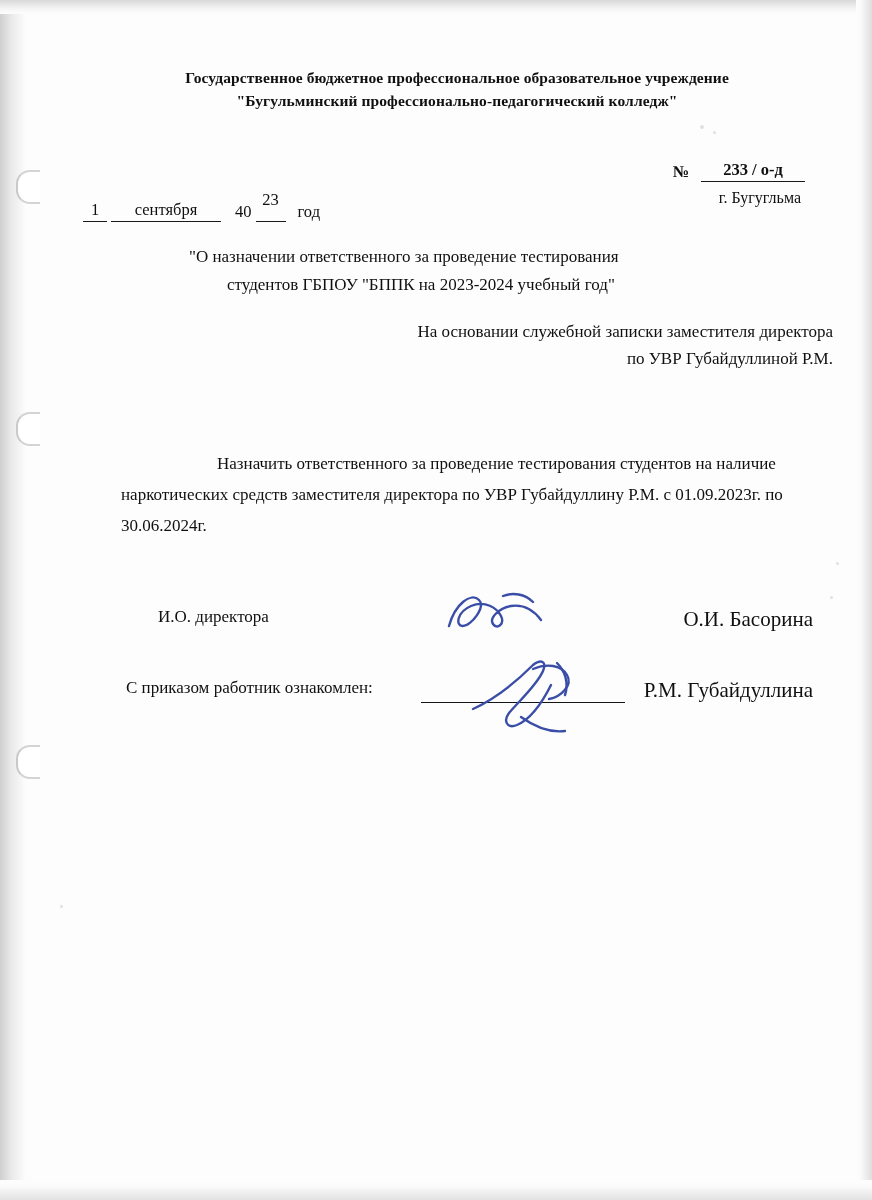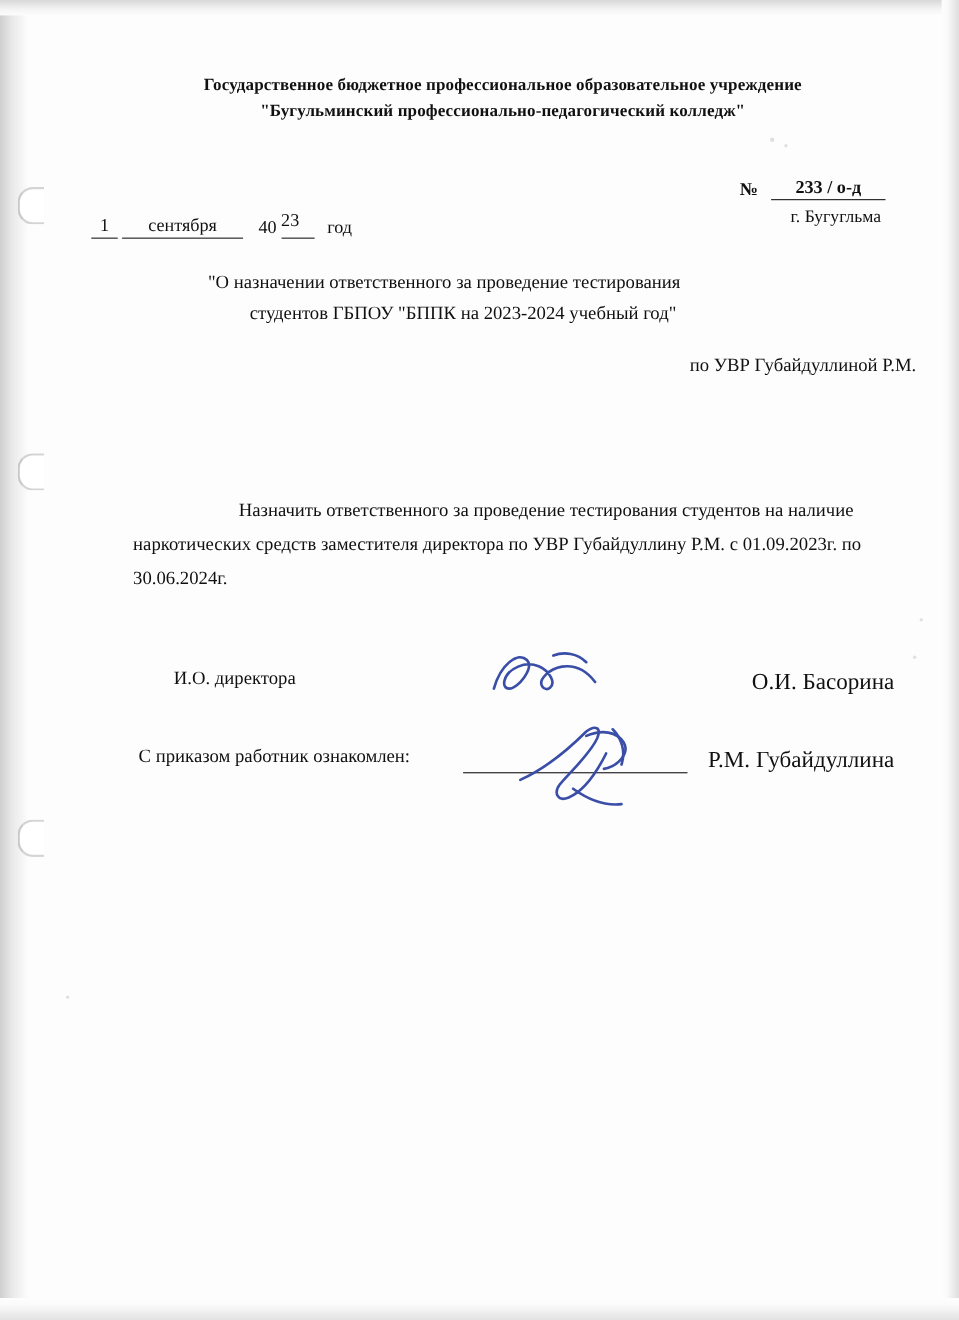--- a/index.html
+++ b/index.html
@@ -144,22 +144,23 @@
     display: inline-block;
     min-width: 110px;
     text-align: center;
     border-bottom: 1.4px solid #1a1a1a;
     padding-bottom: 1px;
   }
   .date-yy { display: inline-block; padding-left: 10px; }
   .date-year-num {
     display: inline-block;
     min-width: 30px;
+    text-align: center;
     border-bottom: 1.4px solid #1a1a1a;
-    padding-bottom: 6px;
+    padding-bottom: 11px;
   }
   .date-god { display: inline-block; padding-left: 8px; }
 
   .subject {
     position: absolute;
     left: 168px;
     top: 243px;
     width: 560px;
     font-size: 17px;
     line-height: 28px;
@@ -289,20 +290,21 @@
       <span class="date-year-num">23</span>
       <span class="date-god">год</span>
     </div>
 
     <div class="subject">
       <span>"О назначении ответственного за проведение тестирования</span>
       <span class="l2">студентов ГБПОУ "БППК на 2023-2024 учебный год"</span>
     </div>
 
     <div class="basis">
+      <span class="l1">На основании служебной записки заместителя директора</span>
       <span class="l2">по УВР Губайдуллиной Р.М.</span>
     </div>
 
 
     <div class="body-text">
       <p class="p1">Назначить ответственного за проведение тестирования студентов на наличие наркотических средств заместителя директора по УВР Губайдуллину Р.М. с 01.09.2023г. по 30.06.2024г.</p>
     </div>
 
     <div class="sig-row r1">
       <span class="sig-label">И.О. директора</span>

